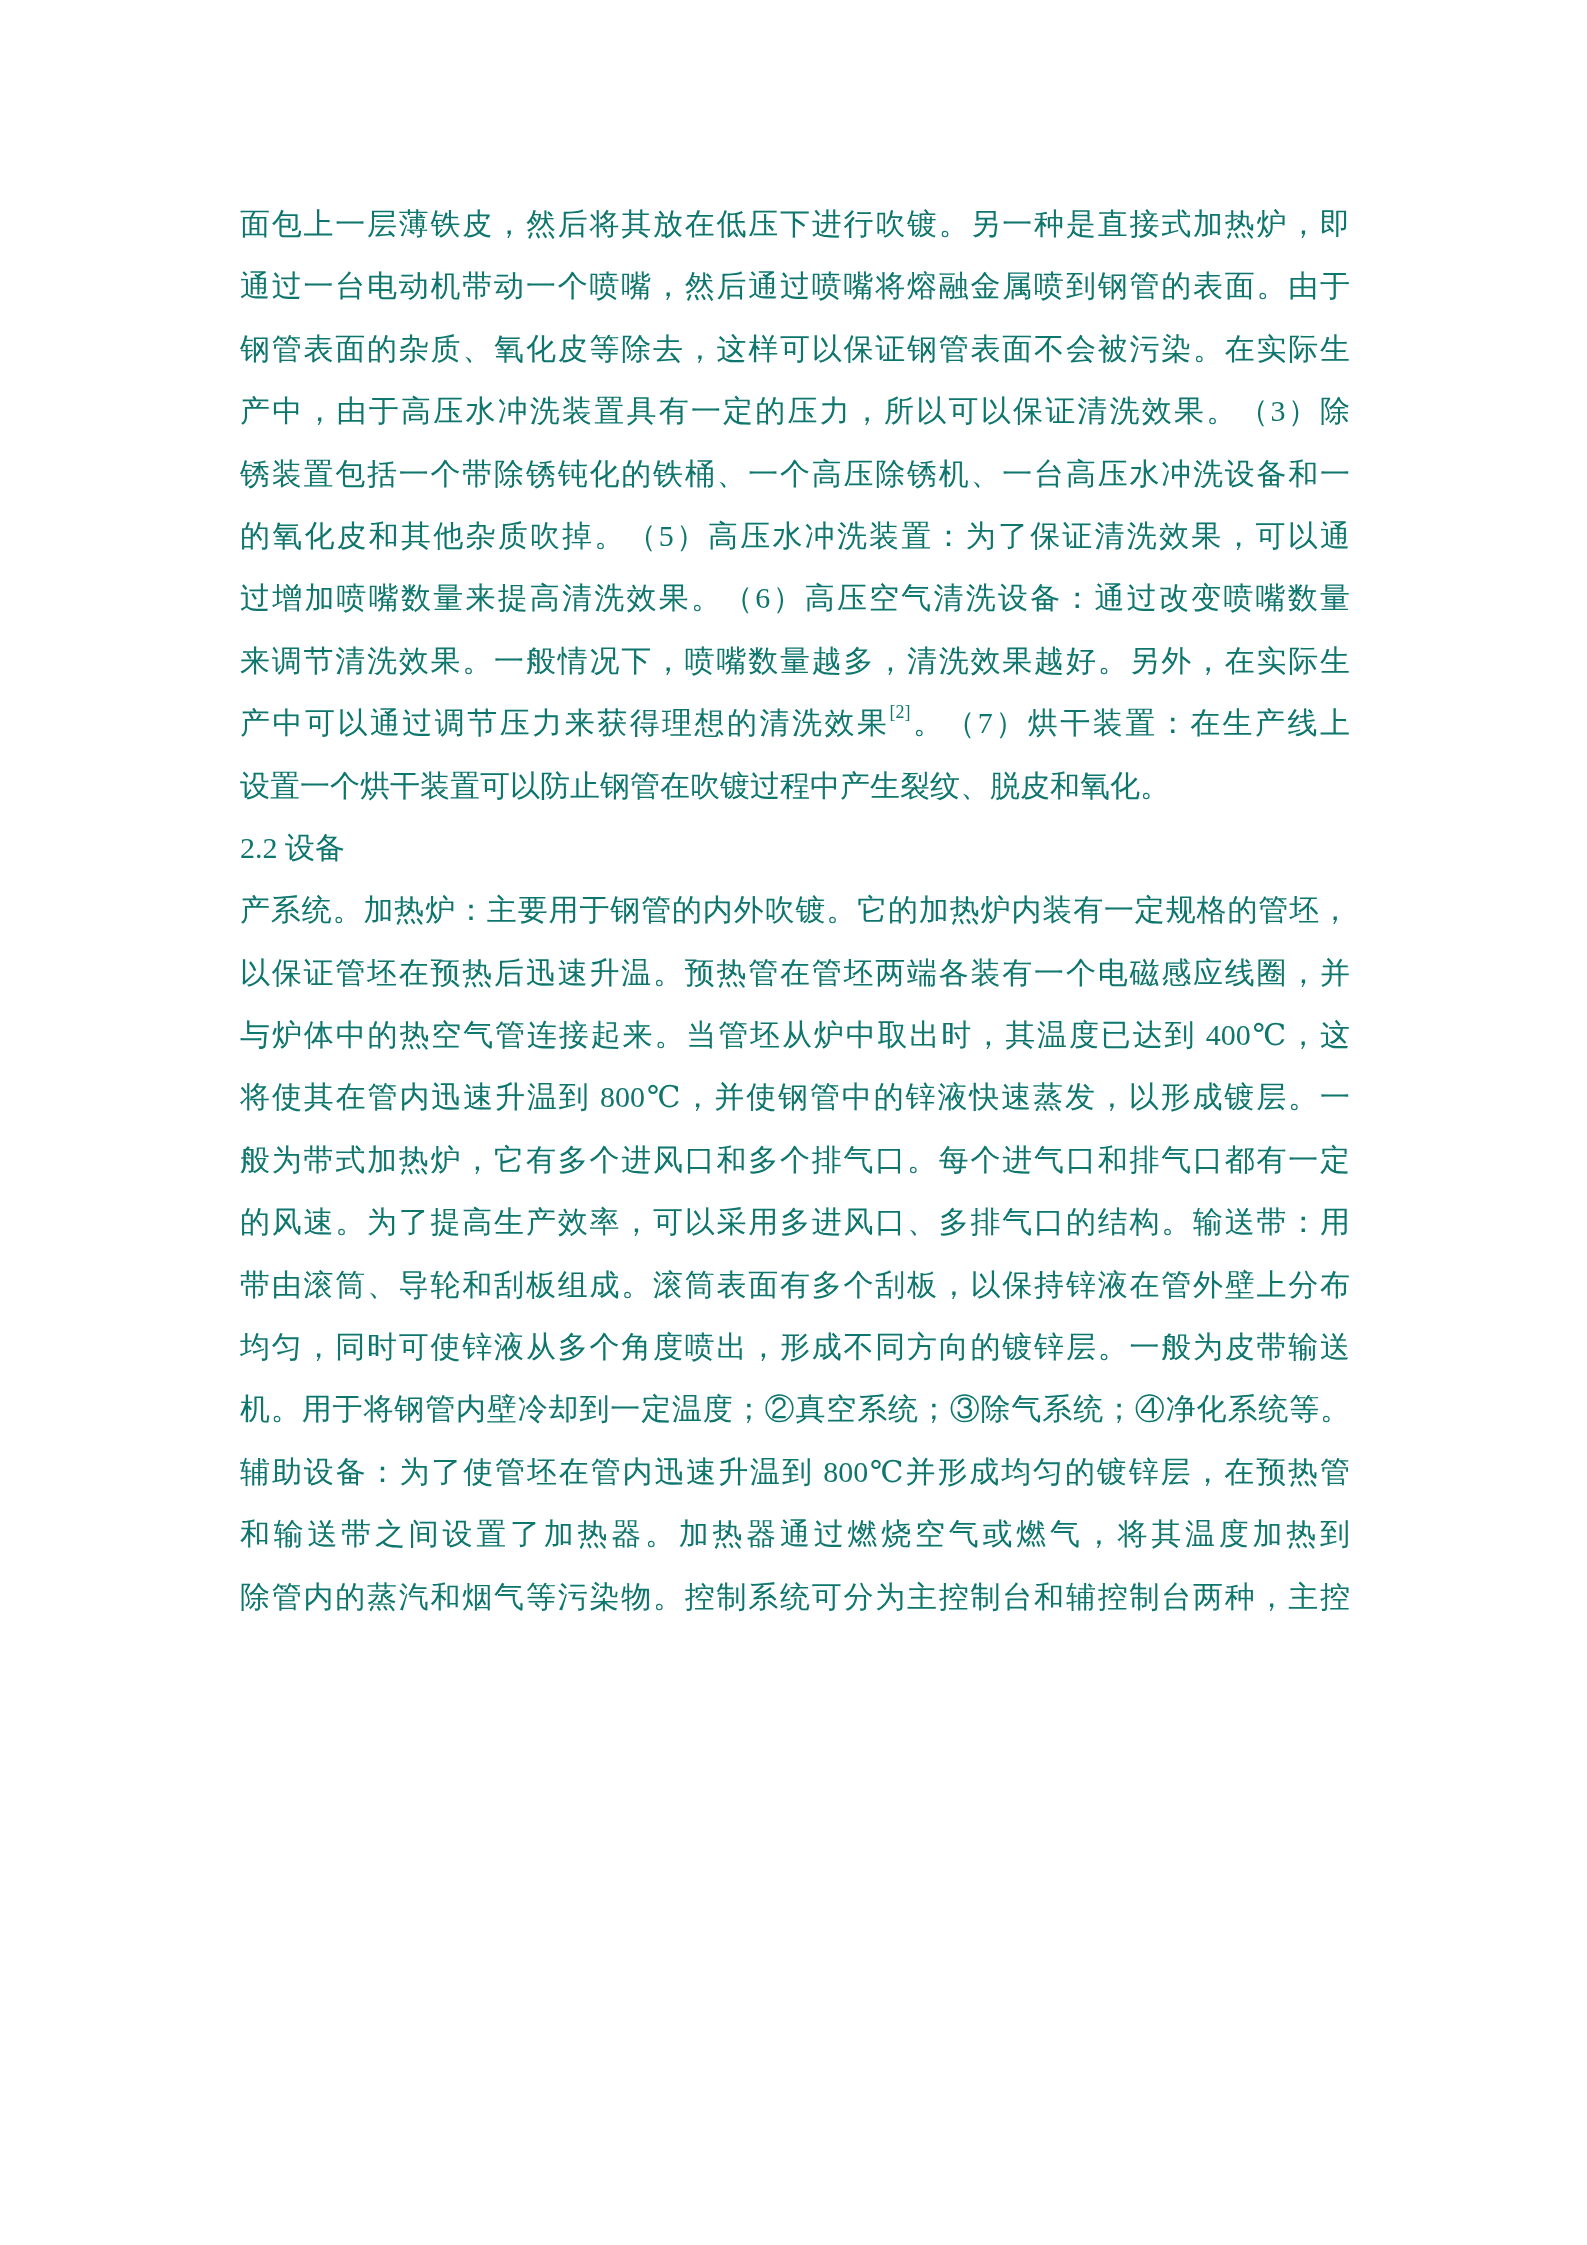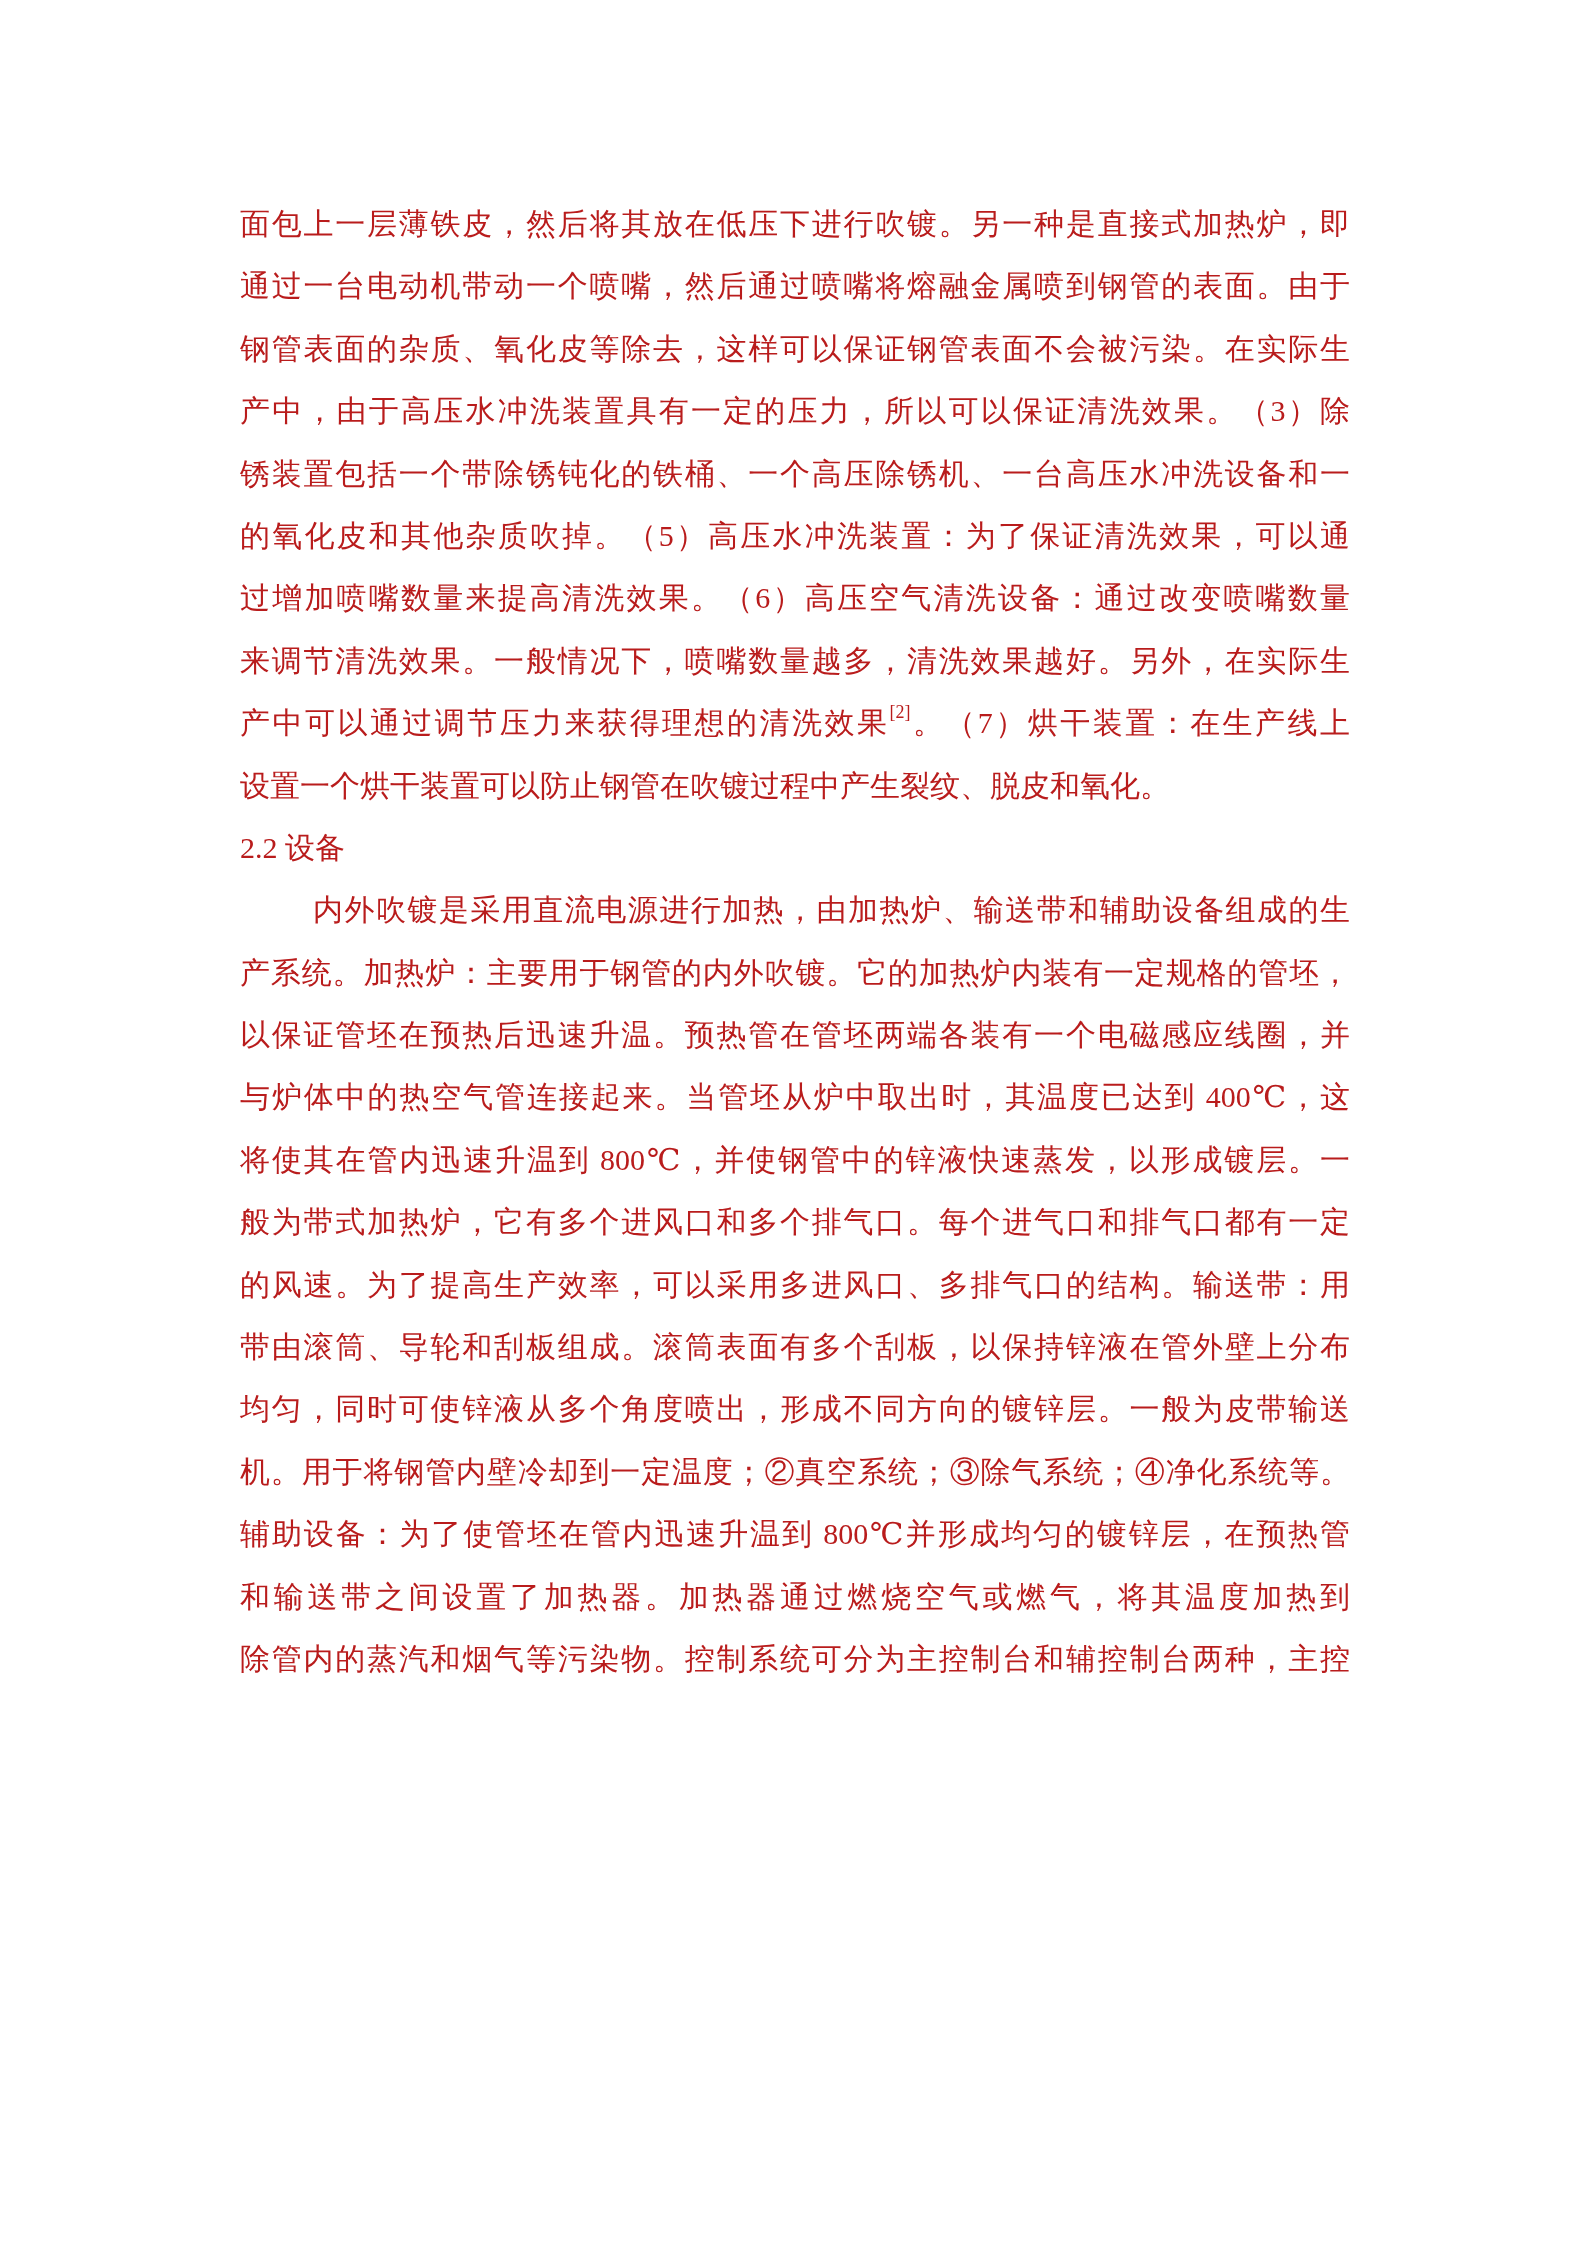--- a/index.html
+++ b/index.html
@@ -7,21 +7,21 @@
     padding: 0;
     background: #ffffff;
   }
   .page {
     position: relative;
     width: 1587px;
     height: 2245px;
     background: #ffffff;
     overflow: hidden;
     font-family: "Liberation Serif", "DejaVu Serif", serif;
-    color: #b91c1c;
+    color: #0f766e;
   }
   .text-block {
     position: absolute;
     left: 240px;
     top: 193px;
     width: 1110px;
   }
   .line {
     font-size: 30px;
     line-height: 62.4px;
@@ -56,21 +56,20 @@
       <div class="line fill"><span>通过一台电动机带动一个喷嘴，然后通过喷嘴将熔融金属喷到钢管的表面。由于</span></div>
       <div class="line fill"><span>钢管表面的杂质、氧化皮等除去，这样可以保证钢管表面不会被污染。在实际生</span></div>
       <div class="line fill"><span>产中，由于高压水冲洗装置具有一定的压力，所以可以保证清洗效果。（3）除</span></div>
       <div class="line fill"><span>锈装置包括一个带除锈钝化的铁桶、一个高压除锈机、一台高压水冲洗设备和一</span></div>
       <div class="line fill"><span>的氧化皮和其他杂质吹掉。（5）高压水冲洗装置：为了保证清洗效果，可以通</span></div>
       <div class="line fill"><span>过增加喷嘴数量来提高清洗效果。（6）高压空气清洗设备：通过改变喷嘴数量</span></div>
       <div class="line fill"><span>来调节清洗效果。一般情况下，喷嘴数量越多，清洗效果越好。另外，在实际生</span></div>
       <div class="line fill"><span>产中可以通过调节压力来获得理想的清洗效果</span><sup class="supref">[2]</sup><span>。（7）烘干装置：在生产线上</span></div>
       <div class="line end"><span>设置一个烘干装置可以防止钢管在吹镀过程中产生裂纹、脱皮和氧化。</span></div>
       <div class="line heading"><span>2.2 设备</span></div>
-      <div class="line fill indent"><span>内外吹镀是采用直流电源进行加热，由加热炉、输送带和辅助设备组成的生</span></div>
       <div class="line fill"><span>产系统。加热炉：主要用于钢管的内外吹镀。它的加热炉内装有一定规格的管坯，</span></div>
       <div class="line fill"><span>以保证管坯在预热后迅速升温。预热管在管坯两端各装有一个电磁感应线圈，并</span></div>
       <div class="line fill"><span>与炉体中的热空气管连接起来。当管坯从炉中取出时，其温度已达到 400℃，这</span></div>
       <div class="line fill"><span>将使其在管内迅速升温到 800℃，并使钢管中的锌液快速蒸发，以形成镀层。一</span></div>
       <div class="line fill"><span>般为带式加热炉，它有多个进风口和多个排气口。每个进气口和排气口都有一定</span></div>
       <div class="line fill"><span>的风速。为了提高生产效率，可以采用多进风口、多排气口的结构。输送带：用</span></div>
       <div class="line fill"><span>带由滚筒、导轮和刮板组成。滚筒表面有多个刮板，以保持锌液在管外壁上分布</span></div>
       <div class="line fill"><span>均匀，同时可使锌液从多个角度喷出，形成不同方向的镀锌层。一般为皮带输送</span></div>
       <div class="line fill"><span>机。用于将钢管内壁冷却到一定温度；②真空系统；③除气系统；④净化系统等。</span></div>
       <div class="line fill"><span>辅助设备：为了使管坯在管内迅速升温到 800℃并形成均匀的镀锌层，在预热管</span></div>

